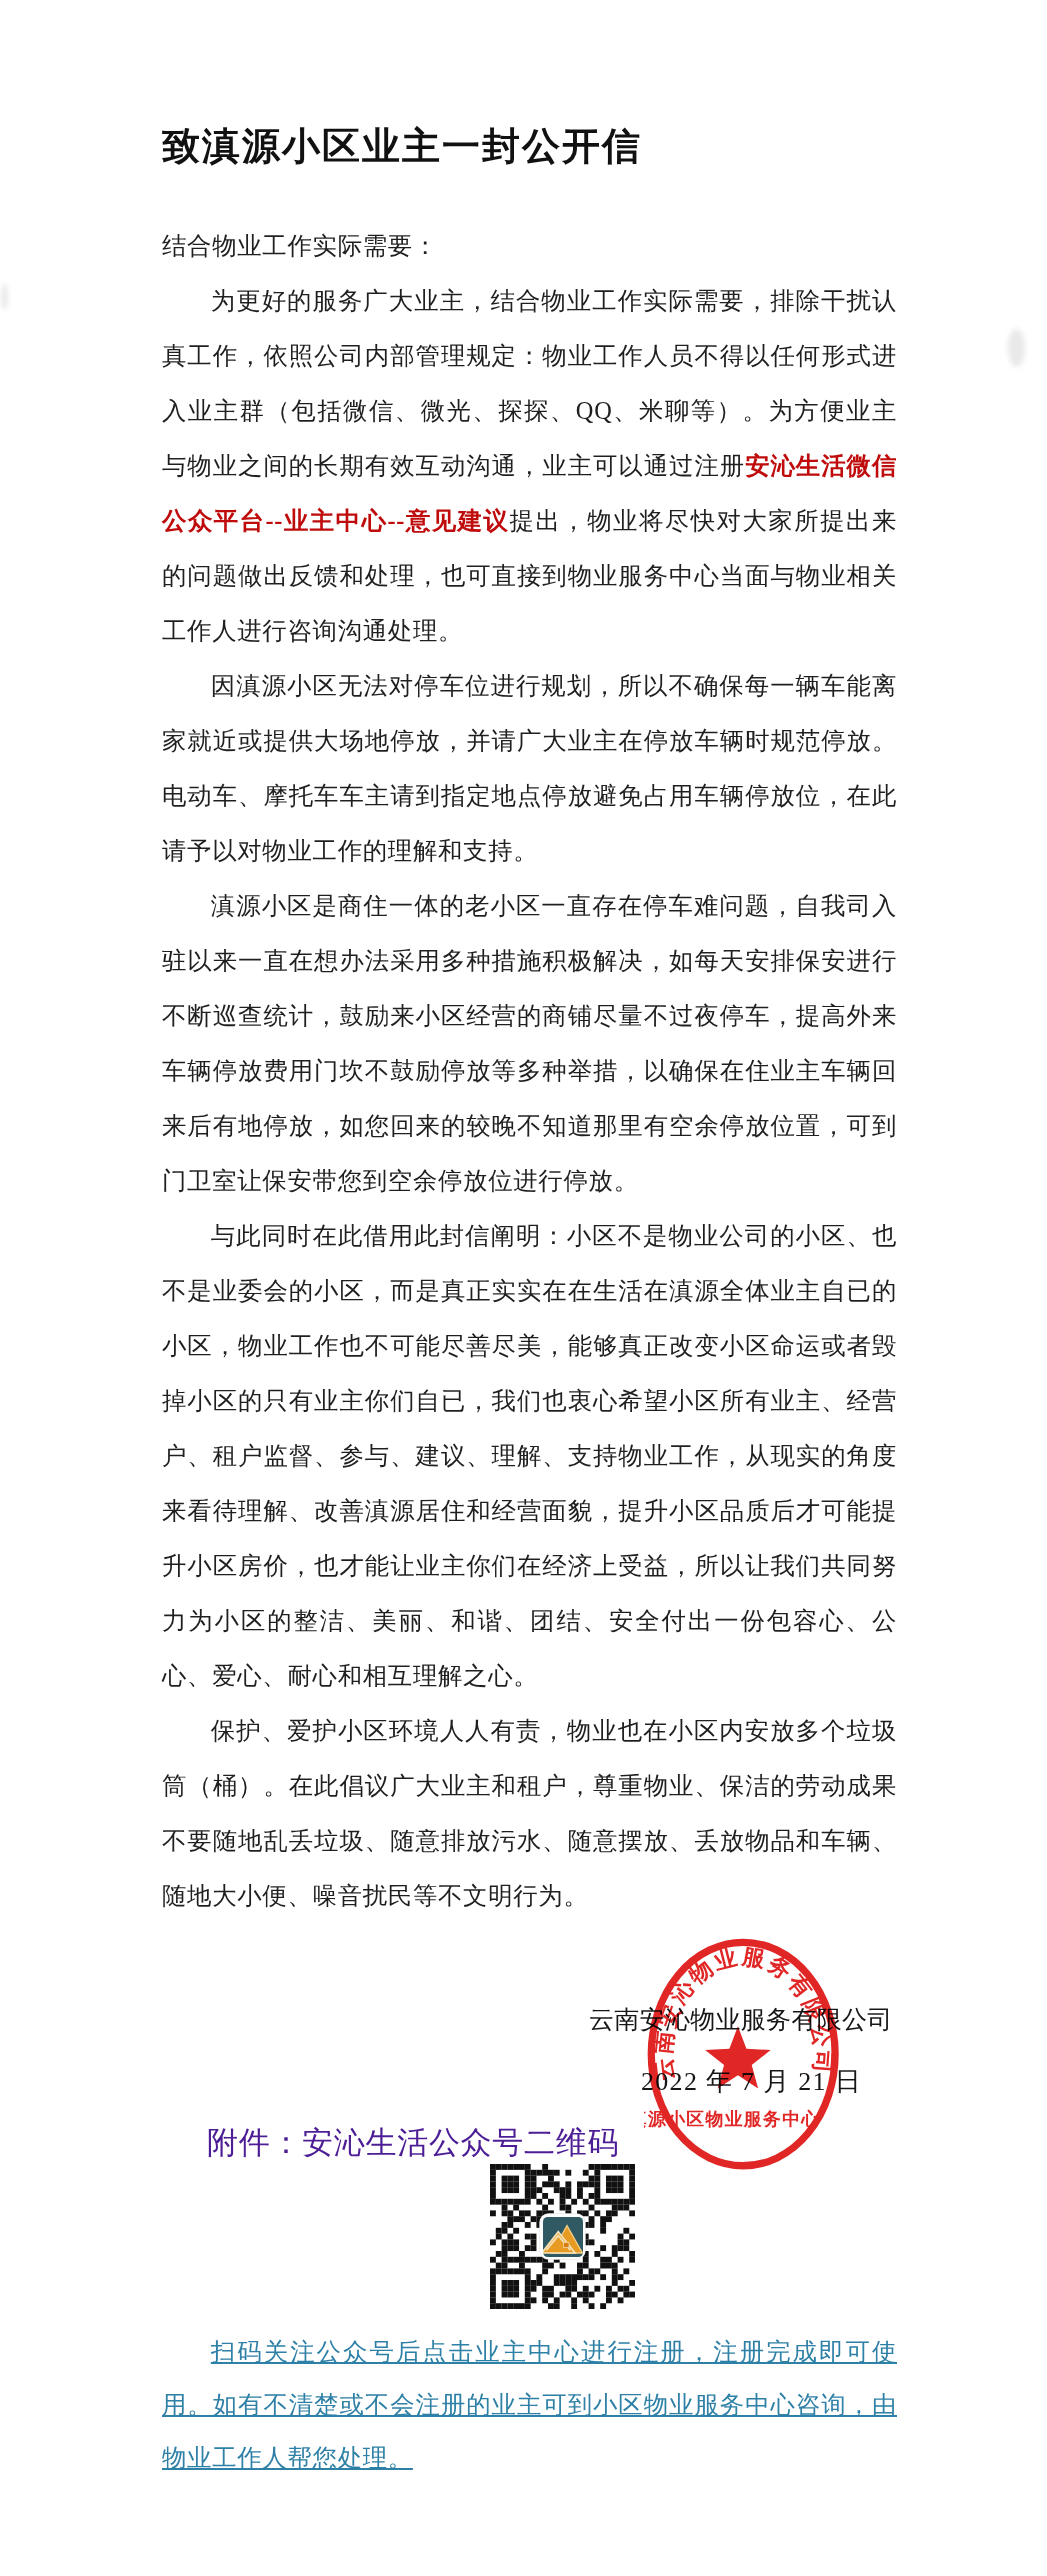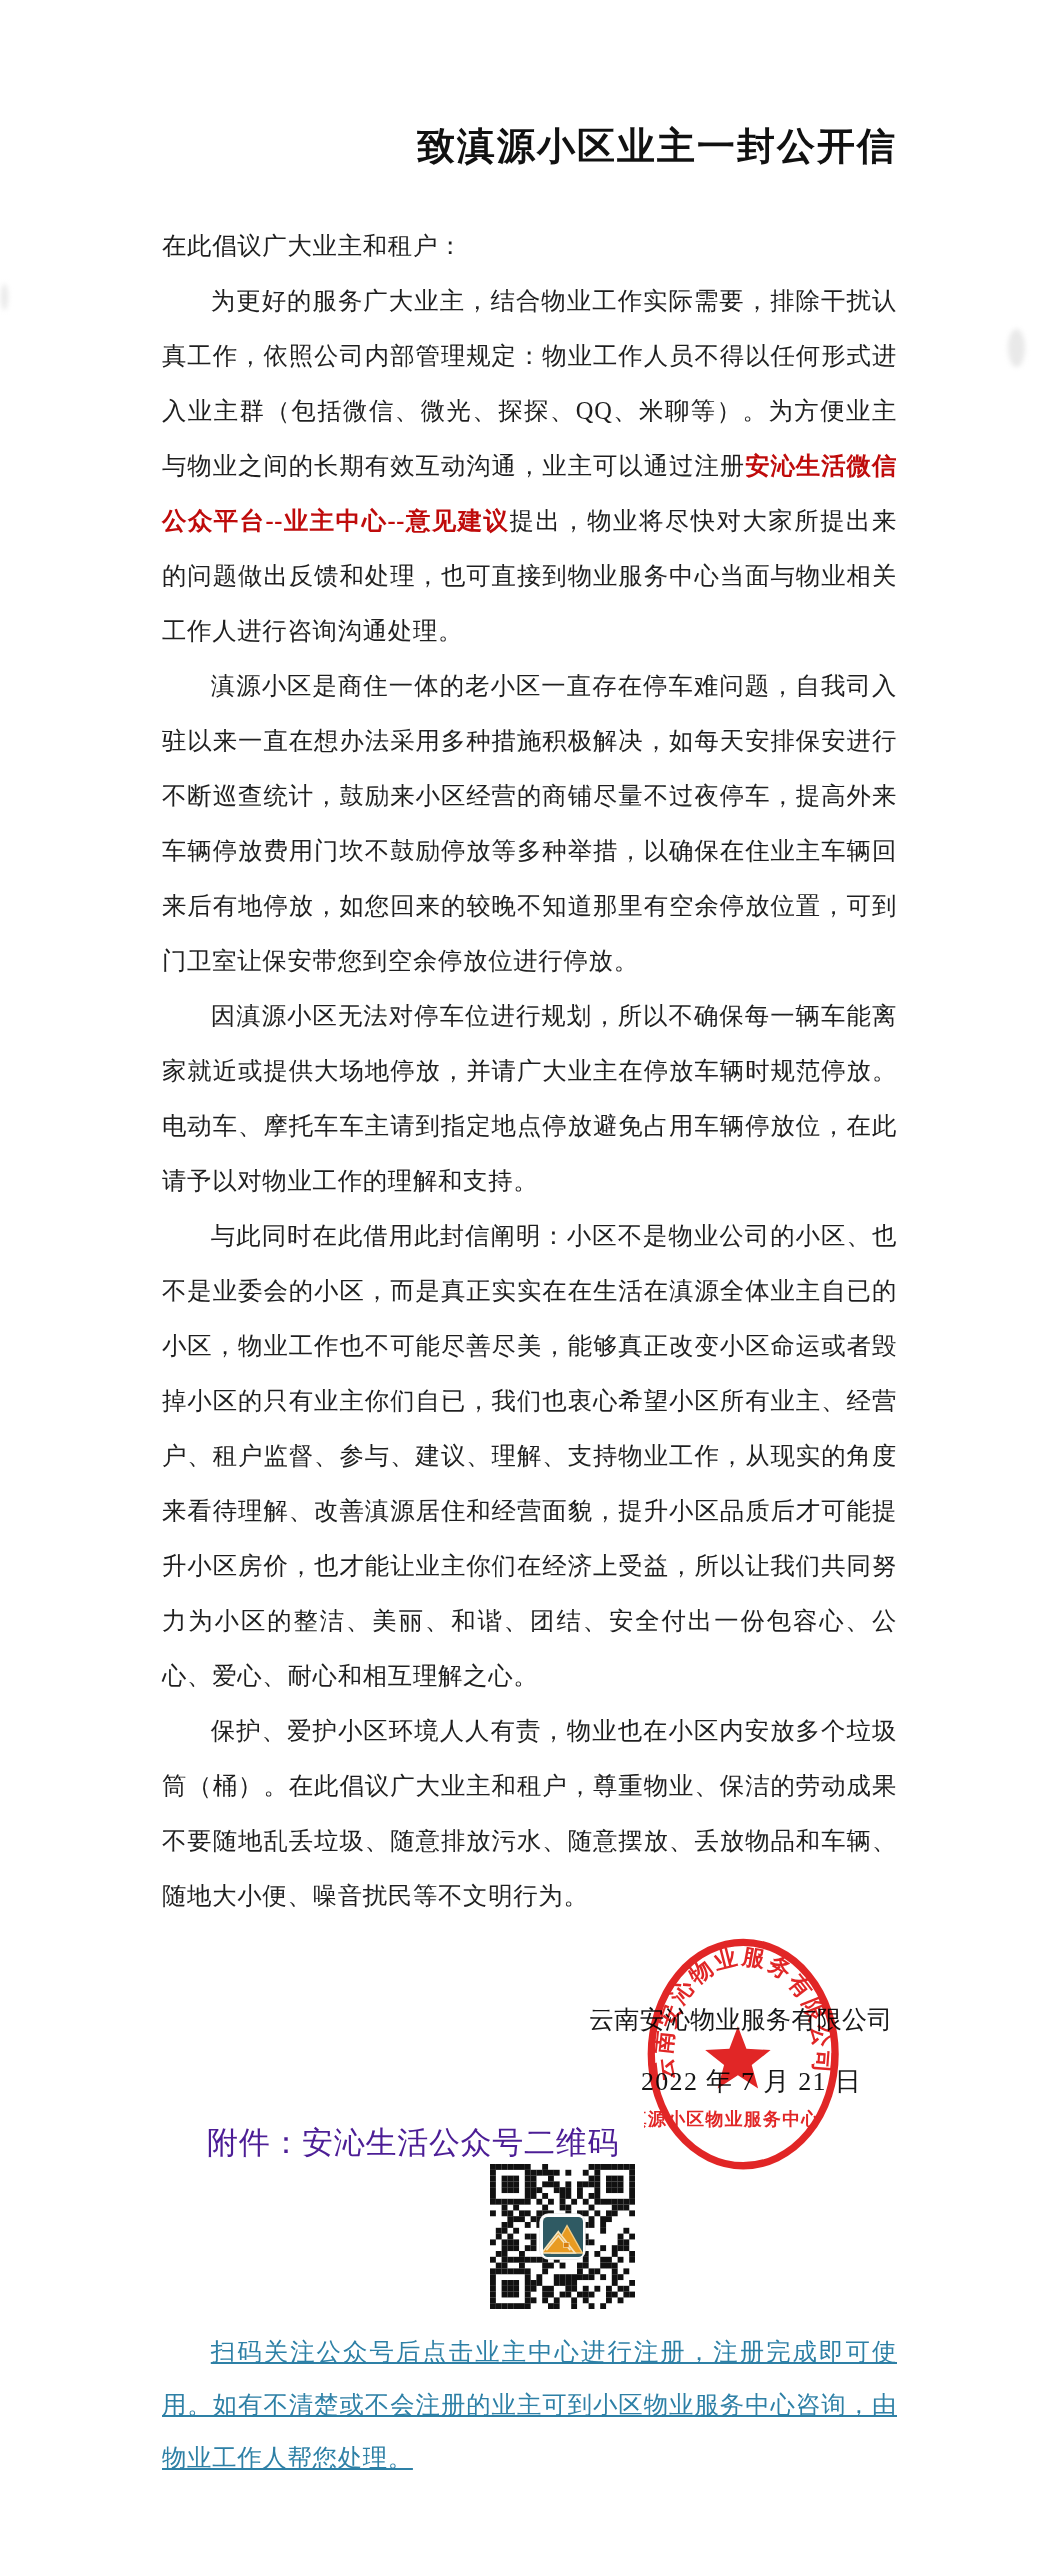--- a/index.html
+++ b/index.html
@@ -3,21 +3,21 @@
 <meta charset="utf-8">
 <style>
   html,body{margin:0;padding:0;background:#888;}
   .page{
     position:relative;width:1047px;height:2576px;background:#ffffff;
     font-family:"Liberation Serif","DejaVu Serif",serif;color:#1f1f1f;
     overflow:hidden;margin:0 auto;
   }
   .doc-title{
     position:absolute;top:123px;left:162px;width:735px;
-    text-align:right;font-size:38px;font-weight:bold;letter-spacing:2px;
+    text-align:left;font-size:38px;font-weight:bold;letter-spacing:2px;
     color:#111;line-height:46px;
   }
   .body-text{
     position:absolute;top:218px;left:162px;width:735px;
     font-size:24.4px;line-height:55px;letter-spacing:0.7px;
     text-align:justify;color:#1f1f1f;
   }
   .body-text p{margin:0;text-indent:2em;}
   .body-text p.salutation{text-indent:0;}
   .hl-red{color:#bf0b0b;font-weight:bold;}
@@ -53,24 +53,24 @@
   .artifact{position:absolute;background:#e9e9e9;border-radius:50%;filter:blur(2.6px);}
 </style>
 </head>
 <body>
 
 <div class="page">
 
   <div class="doc-title">致滇源小区业主一封公开信</div>
 
   <div class="body-text">
-    <p class="salutation">在此倡议广大业主和租户：</p>
+    <p class="salutation">结合物业工作实际需要：</p>
     <p><span>为更好的服务广大业主，结合物业工作实际需要，排除干扰认真工作，依照公司内部管理规定：物业工作人员不得以任何形式进入业主群（包括微信、微光、探探、QQ、米聊等）。为方便业主与物业之间的长期有效互动沟通，业主可以通过注册</span><span class="hl-red">安沁生活微信公众平台--业主中心--意见建议</span><span>提出，物业将尽快对大家所提出来的问题做出反馈和处理，也可直接到物业服务中心当面与物业相关工作人进行咨询沟通处理。</span></p>
+    <p>因滇源小区无法对停车位进行规划，所以不确保每一辆车能离家就近或提供大场地停放，并请广大业主在停放车辆时规范停放。电动车、摩托车车主请到指定地点停放避免占用车辆停放位，在此请予以对物业工作的理解和支持。</p>
     <p>滇源小区是商住一体的老小区一直存在停车难问题，自我司入驻以来一直在想办法采用多种措施积极解决，如每天安排保安进行不断巡查统计，鼓励来小区经营的商铺尽量不过夜停车，提高外来车辆停放费用门坎不鼓励停放等多种举措，以确保在住业主车辆回来后有地停放，如您回来的较晚不知道那里有空余停放位置，可到门卫室让保安带您到空余停放位进行停放。</p>
-    <p>因滇源小区无法对停车位进行规划，所以不确保每一辆车能离家就近或提供大场地停放，并请广大业主在停放车辆时规范停放。电动车、摩托车车主请到指定地点停放避免占用车辆停放位，在此请予以对物业工作的理解和支持。</p>
     <p>与此同时在此借用此封信阐明：小区不是物业公司的小区、也不是业委会的小区，而是真正实实在在生活在滇源全体业主自已的小区，物业工作也不可能尽善尽美，能够真正改变小区命运或者毁掉小区的只有业主你们自已，我们也衷心希望小区所有业主、经营户、租户监督、参与、建议、理解、支持物业工作，从现实的角度来看待理解、改善滇源居住和经营面貌，提升小区品质后才可能提升小区房价，也才能让业主你们在经济上受益，所以让我们共同努力为小区的整洁、美丽、和谐、团结、安全付出一份包容心、公心、爱心、耐心和相互理解之心。</p>
     <p>保护、爱护小区环境人人有责，物业也在小区内安放多个垃圾筒（桶）。在此倡议广大业主和租户，尊重物业、保洁的劳动成果不要随地乱丢垃圾、随意排放污水、随意摆放、丢放物品和车辆、随地大小便、噪音扰民等不文明行为。</p>
   </div>
 
   <div class="sig-company">云南安沁物业服务有限公司</div>
   <div class="sig-date">2022 年 7 月 21 日</div>
 
   <svg class="seal" viewBox="0 0 310 366" xmlns="http://www.w3.org/2000/svg">
     <defs>
       <path id="sealArc" d="M 46.3 222.4 A 109 136 0 1 1 253.7 222.4" fill="none"></path>

